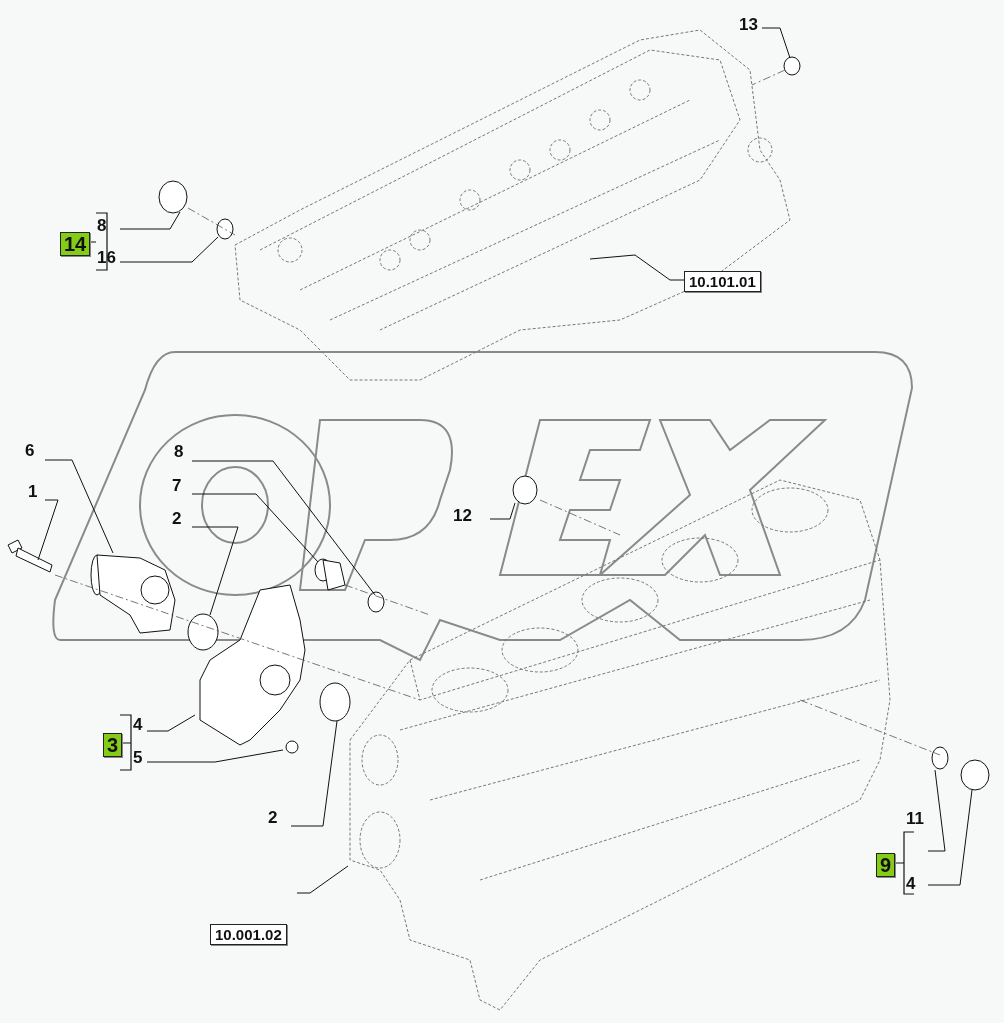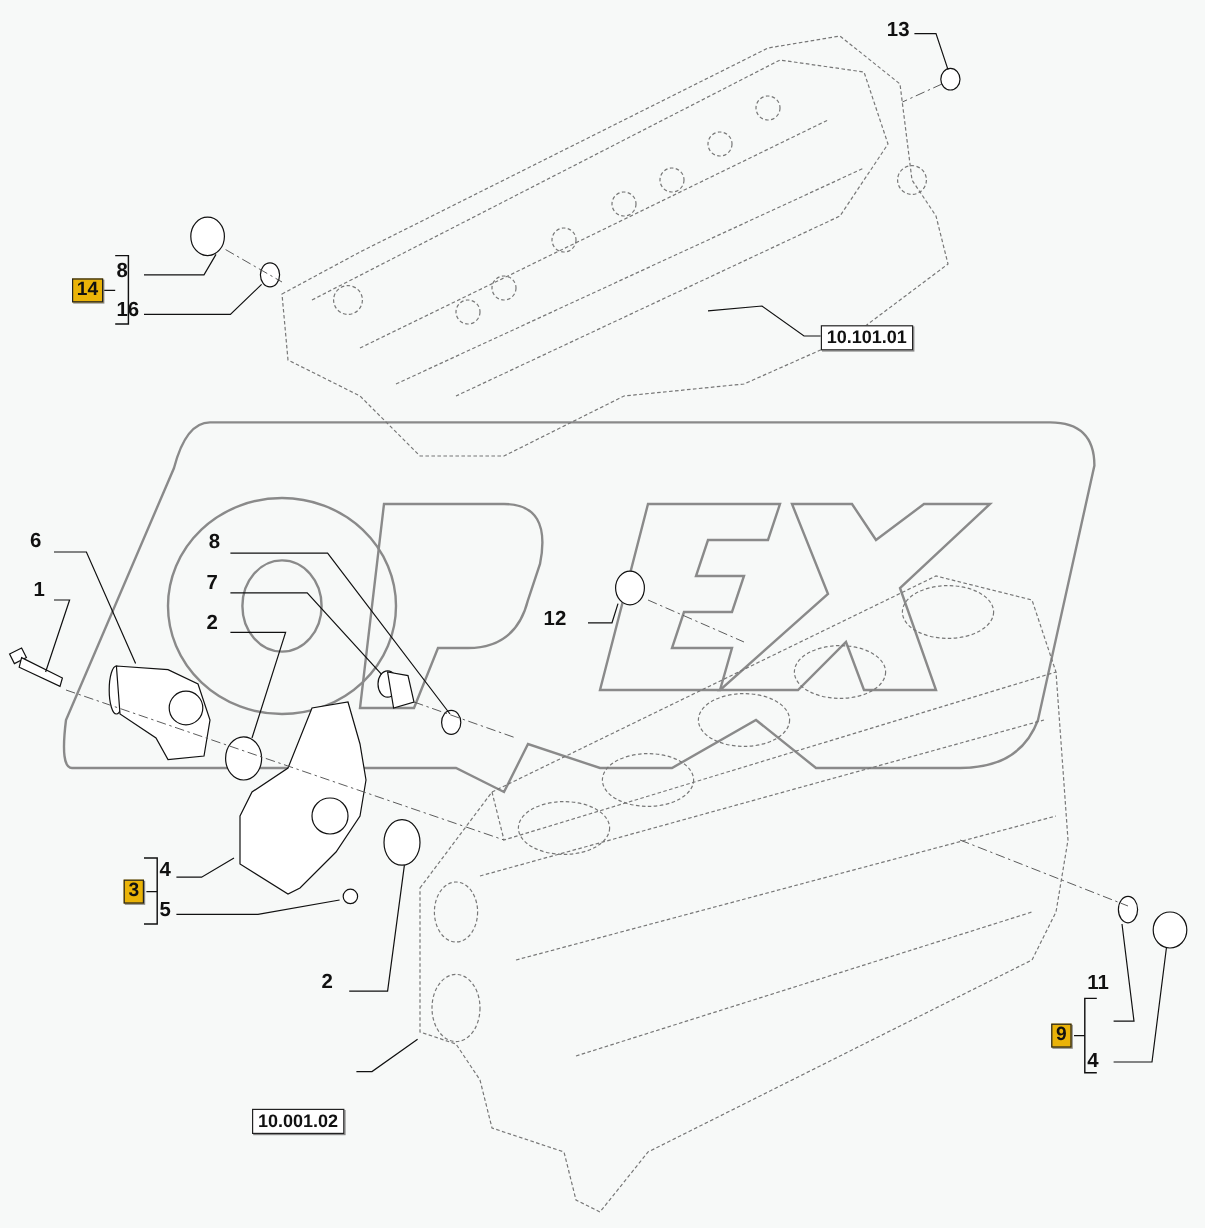--- a/index.html
+++ b/index.html
@@ -1,21 +1,21 @@
 <!DOCTYPE html>
 <html><head>
 <meta charset="utf-8">
 <style>
   html, body { margin:0; padding:0; background:#f7f9f8; }
   body { width:1004px; height:1023px; position:relative; overflow:hidden; font-family:"Liberation Sans", sans-serif; }
   #stage { position:absolute; left:0; top:0; width:1004px; height:1023px; }
   svg { position:absolute; left:0; top:0; }
   .callout { position:absolute; font-family:"Liberation Sans", sans-serif; font-weight:bold; font-size:17px; color:#111; line-height:1; white-space:nowrap; }
   .refbox { position:absolute; font-family:"Liberation Sans", sans-serif; font-weight:bold; font-size:15px; color:#111; border:1.5px solid #222; background:#fff; padding:2px 4px; line-height:1; white-space:nowrap; box-shadow:1px 1px 0 #888;text-align:right; }
-  .groupbox { position:absolute; font-family:"Liberation Sans", sans-serif; font-weight:bold; font-size:16px; color:#111; border:1.5px solid #222; background:#eab308; padding:1px 3px; line-height:1; box-shadow:1px 1px 0 #888; }
+  .groupbox { position:absolute; font-family:"Liberation Sans", sans-serif; font-weight:bold; font-size:20px; color:#111; border:1.5px solid #222; background:#84cc16; padding:1px 3px; line-height:1; box-shadow:1px 1px 0 #888; }
 </style>
 </head>
 <body>
 
 <div id="stage">
 
 <svg width="1004" height="1023" viewBox="0 0 1004 1023">
 
   <g fill="none" stroke="#8a8a8a" stroke-width="2">
     <path d="M175,352 L875,352 Q912,352 912,388 L865,600 Q850,640 800,640 L680,640 L630,600 L560,640 L500,640 L440,620 L420,660 L380,640 L330,640 L60,640 Q50,640 55,600 L145,390 Q155,352 175,352 Z"></path>

